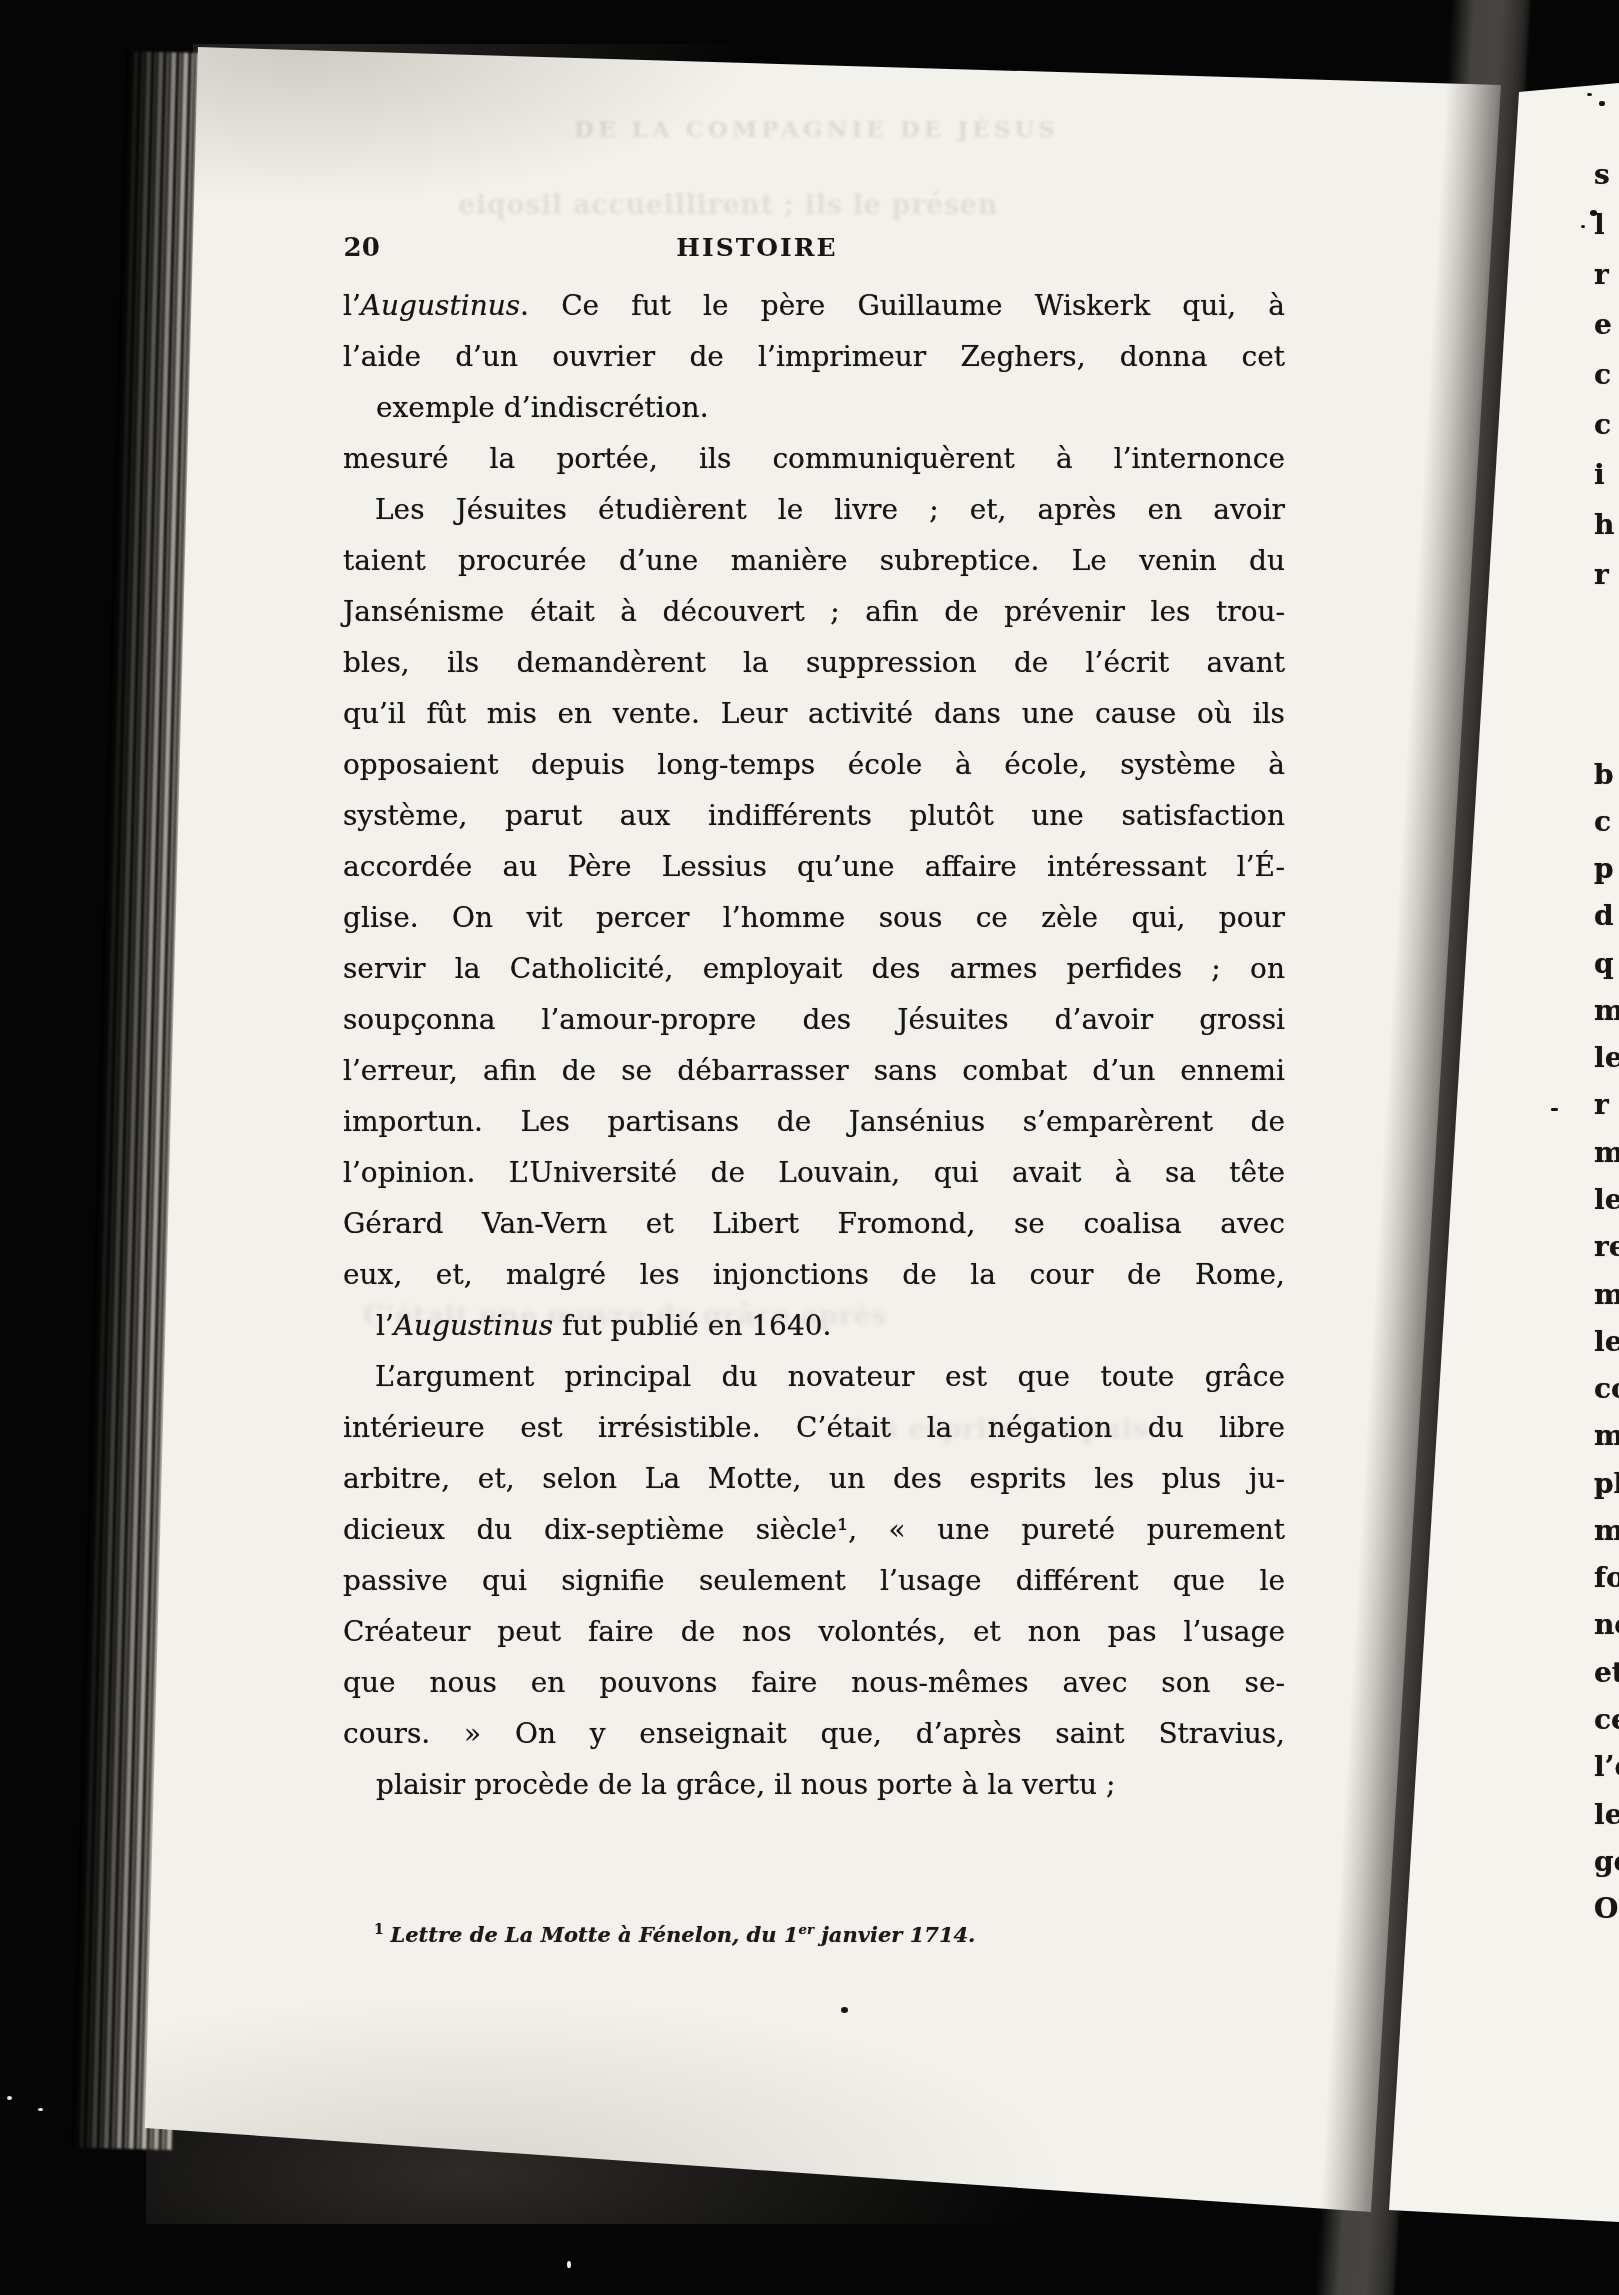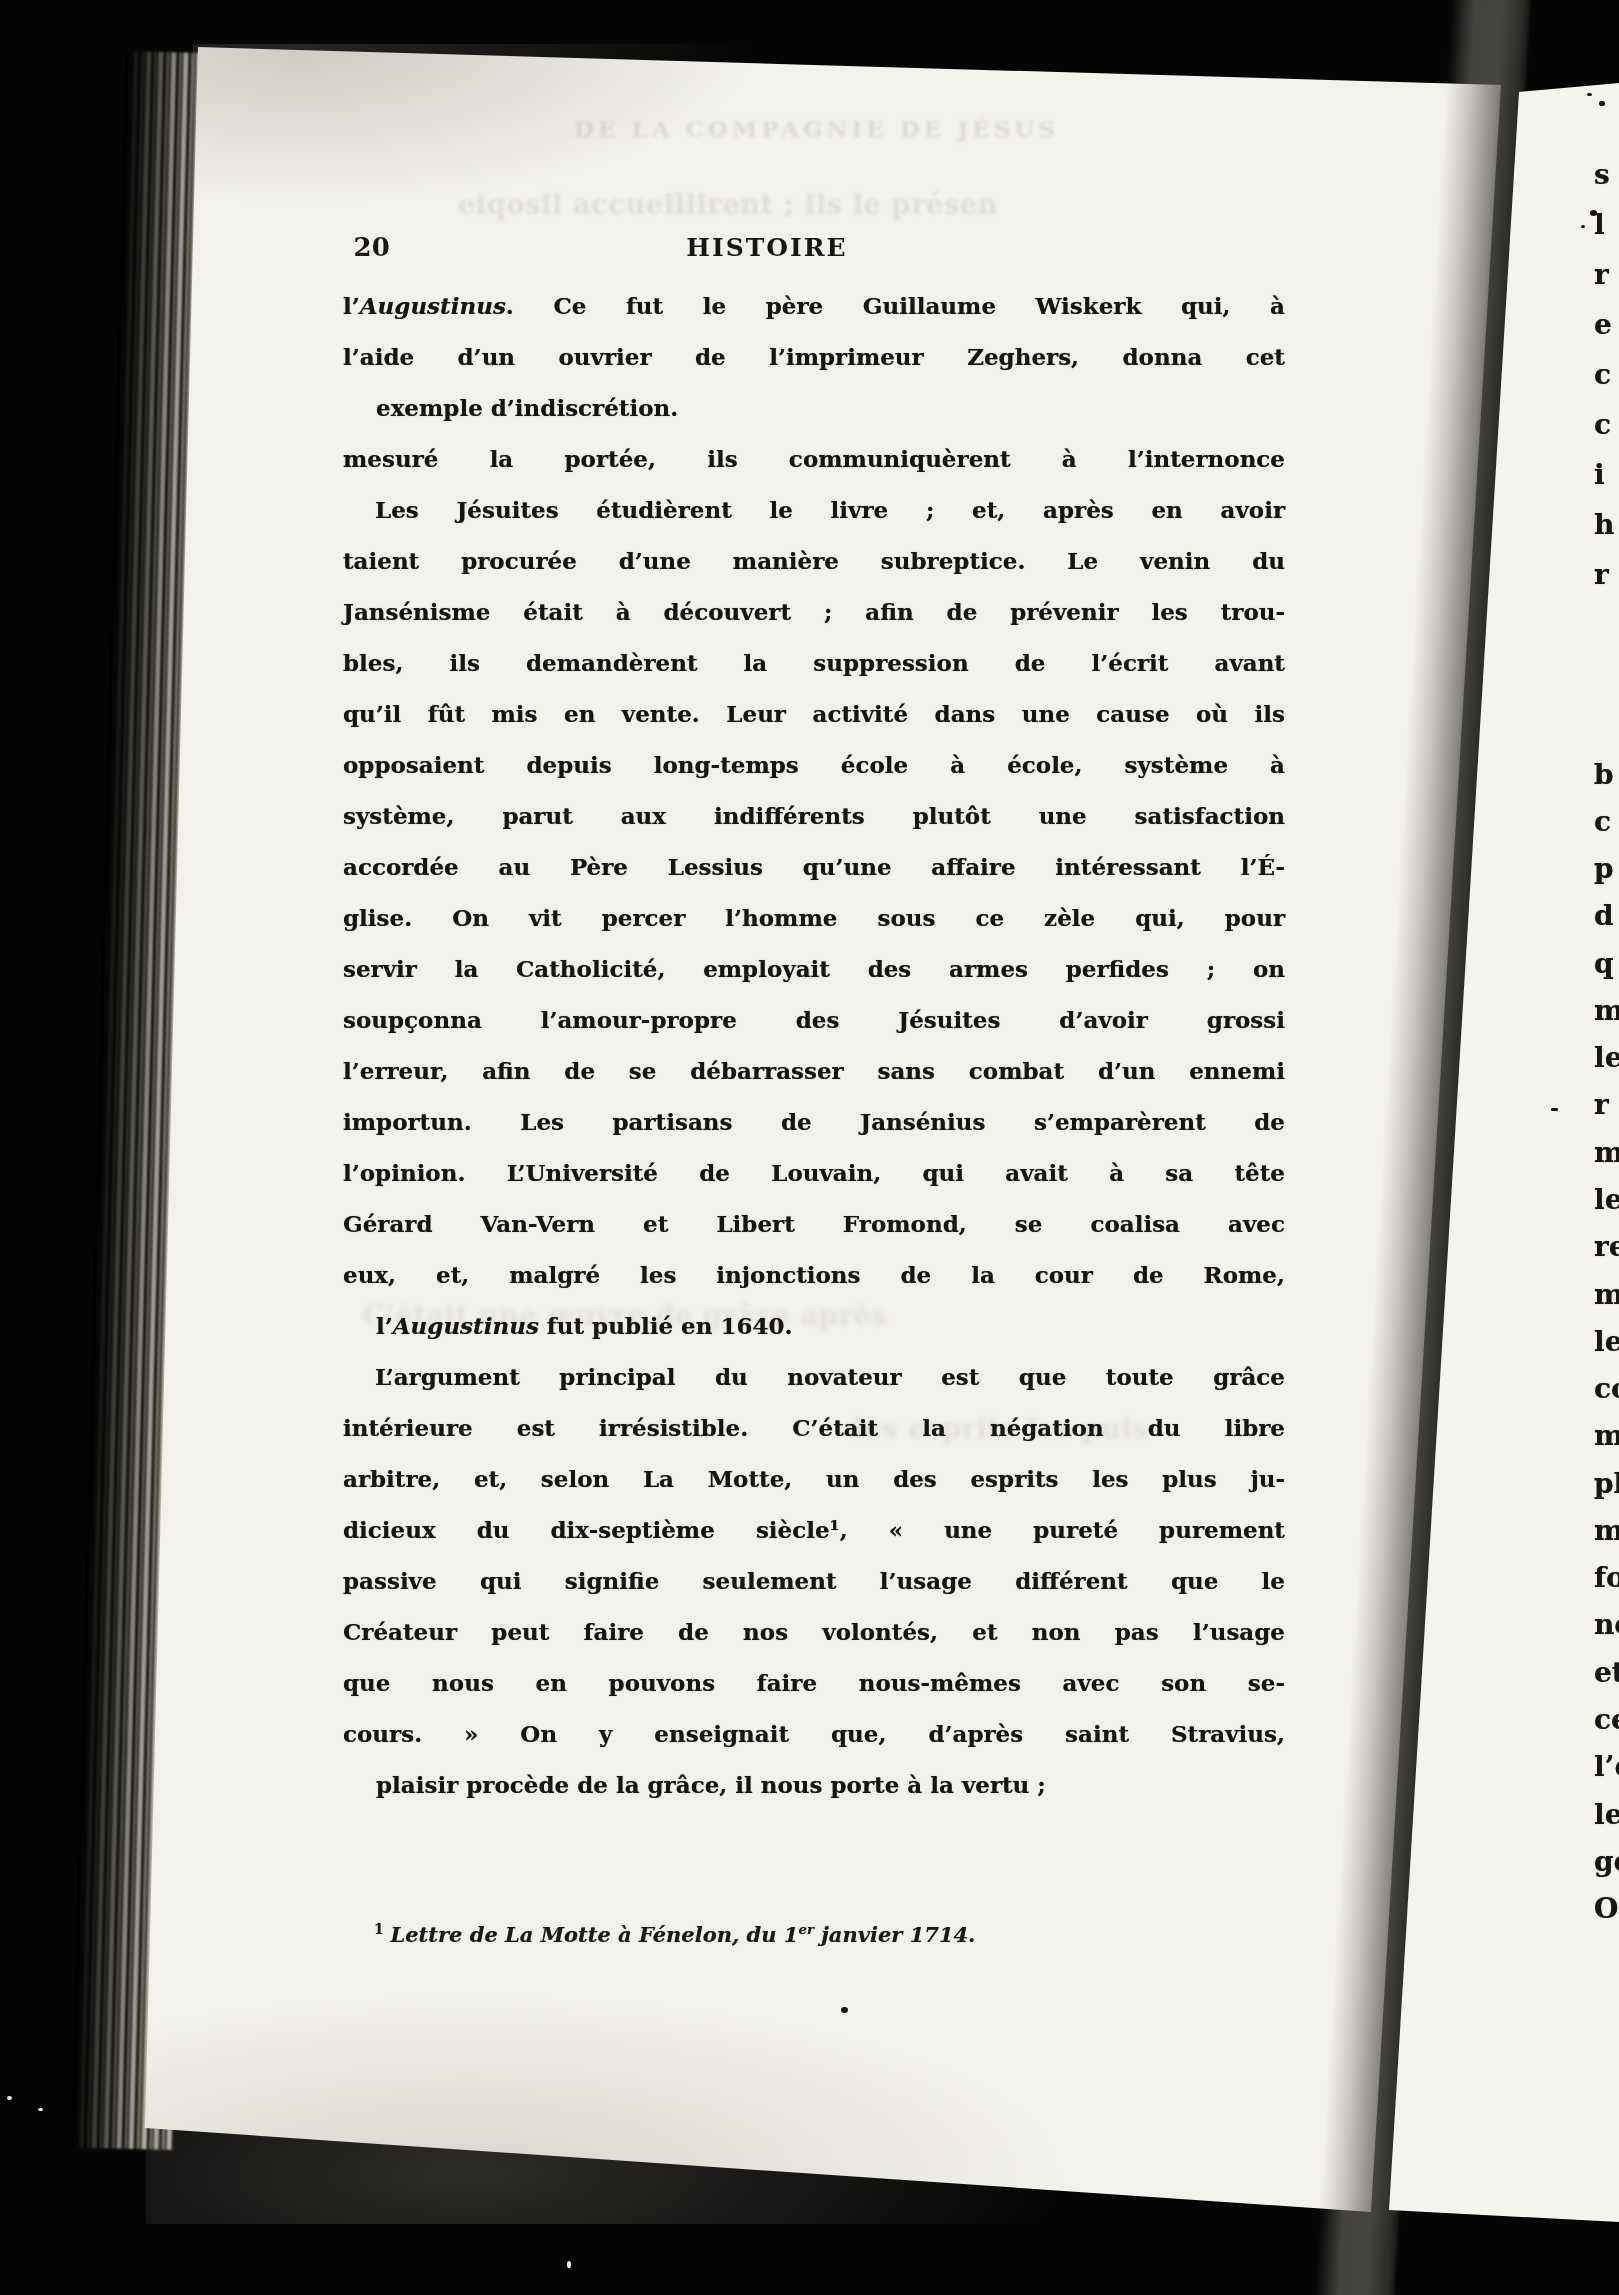--- a/index.html
+++ b/index.html
@@ -50,30 +50,30 @@
     position:absolute;left:0;top:0;width:1619px;height:2295px;
     background:#f5f3ee;
     clip-path:polygon(1519px 92px, 1619px 83px, 1619px 2222px, 1389px 2210px);
   }
   .facing-fragments{position:absolute;left:1594px;top:0;width:25px;height:2295px;overflow:hidden;}
   .facing-fragments span{
     position:absolute;left:0;font-size:28px;font-weight:700;color:#171614;white-space:nowrap;
     text-shadow:0 0 0.7px rgba(25,24,22,.7);
   }
   
-  .headrow{position:absolute;left:335px;top:232px;width:942px;height:40px;}
+  .headrow{position:absolute;left:325px;top:232px;width:942px;height:40px;}
   .pageno{position:absolute;left:18.6px;top:0;font-size:26px;font-weight:700;color:#181715;}
   .runhead{
     position:absolute;left:0;top:1.3px;width:100%;text-align:center;
     font-size:25px;font-weight:700;letter-spacing:2px;color:#181715;
     transform:translateX(-39px);
   }
   .text-block{position:absolute;left:343px;top:280px;width:942px;color:#161513;}
   .line{
-    height:51px;line-height:51px;font-size:23px;font-weight:700;
+    height:51px;line-height:51px;font-size:28px;font-weight:400;
     text-align:justify;text-align-last:justify;white-space:normal;
     text-shadow:0 0 0.7px rgba(22,21,19,.65);
   }
   .line.indent{text-indent:32px;}
   .line.end{text-align-last:left;margin-left:33px;}
   .line .it{font-style:italic;}
   .footnote{
     position:absolute;left:374px;top:1921px;width:865px;
     font-size:21px;font-weight:700;font-style:italic;color:#1b1a18;
     text-shadow:0 0 0.7px rgba(25,24,22,.6);

